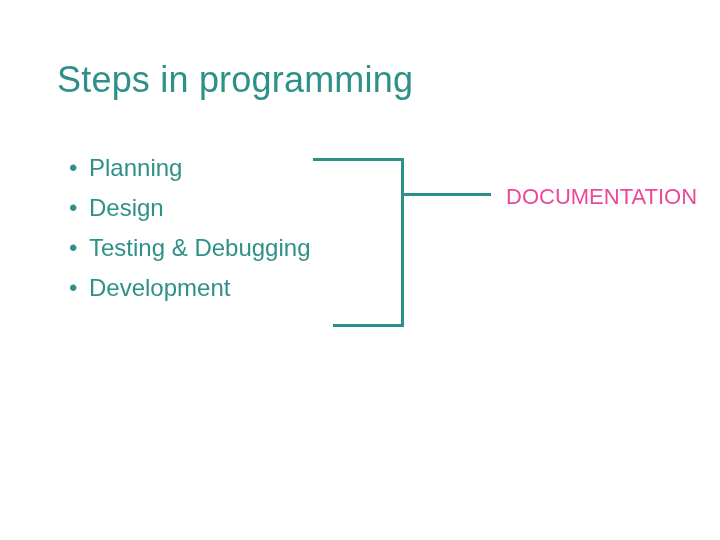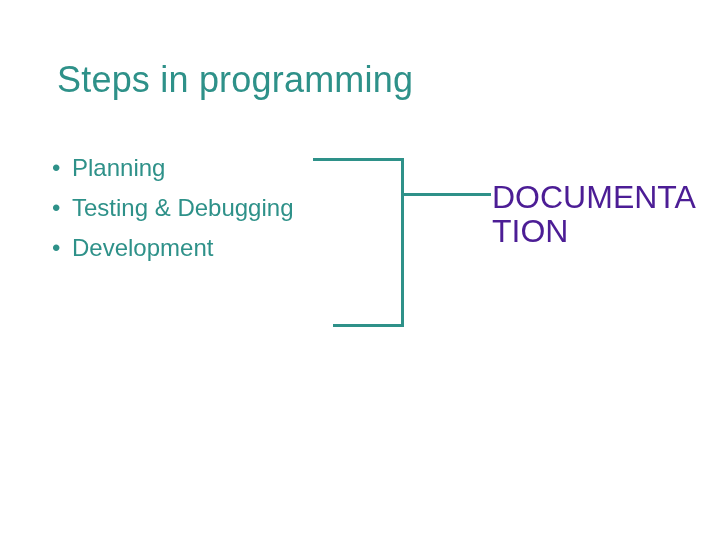--- a/index.html
+++ b/index.html
@@ -43,20 +43,21 @@
     padding: 0;
     list-style: none;
     width: 320px;
   }
   #bullet-list li {
     display: block;
     font-size: 24px;
     line-height: 40px;
     color: #2e9189;
     white-space: nowrap;
+    margin-left: 17px;
   }
   #bullet-list li .bullet-mark {
     display: inline-block;
     width: 20px;
     font-size: 24px;
     color: #2e9189;
   }
   #bullet-list li .bullet-text {
     display: inline;
   }
@@ -87,40 +88,43 @@
   #bracket-stem {
     left: 401px;
     top: 193px;
     width: 90px;
     height: 3px;
   }
 
   
   #documentation-label {
     position: absolute;
-    left: 492px;
+    left: 506px;
     top: 180px;
     width: 208px;
-    font-size: 32px;
+    font-size: 22px;
     line-height: 34px;
-    color: #4c1d95;
+    color: #ec4899;
     word-break: break-all;
     overflow-wrap: anywhere;
   }
 </style>
 </head>
 <body>
 
 <div id="slide">
 
   <div id="slide-title">Steps in programming</div>
 
   <ul id="bullet-list">
     <li>
       <span class="bullet-mark">•</span><span class="bullet-text">Planning</span>
+    </li>
+    <li>
+      <span class="bullet-mark">•</span><span class="bullet-text">Design</span>
     </li>
     <li>
       <span class="bullet-mark">•</span><span class="bullet-text">Testing &amp; Debugging</span>
     </li>
     <li>
       <span class="bullet-mark">•</span><span class="bullet-text">Development</span>
     </li>
   </ul>
 
   <div class="bracket-line" id="bracket-top"></div>

